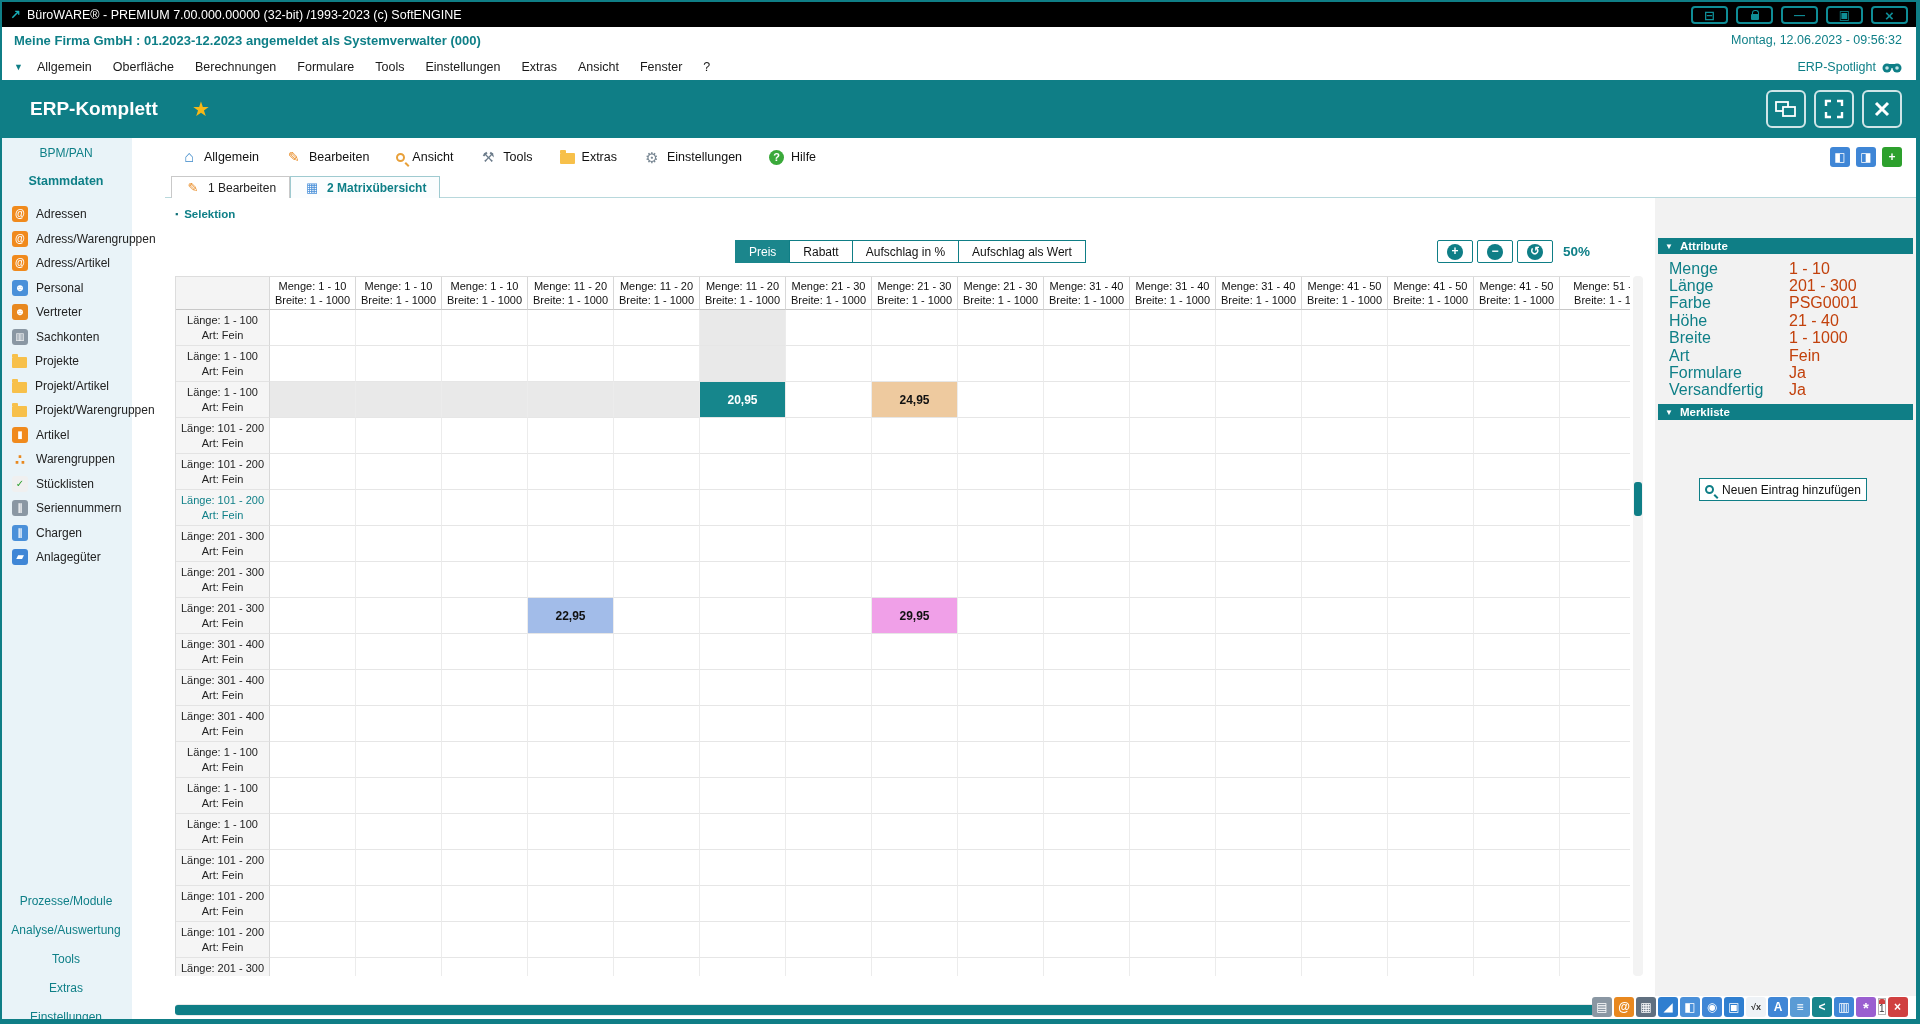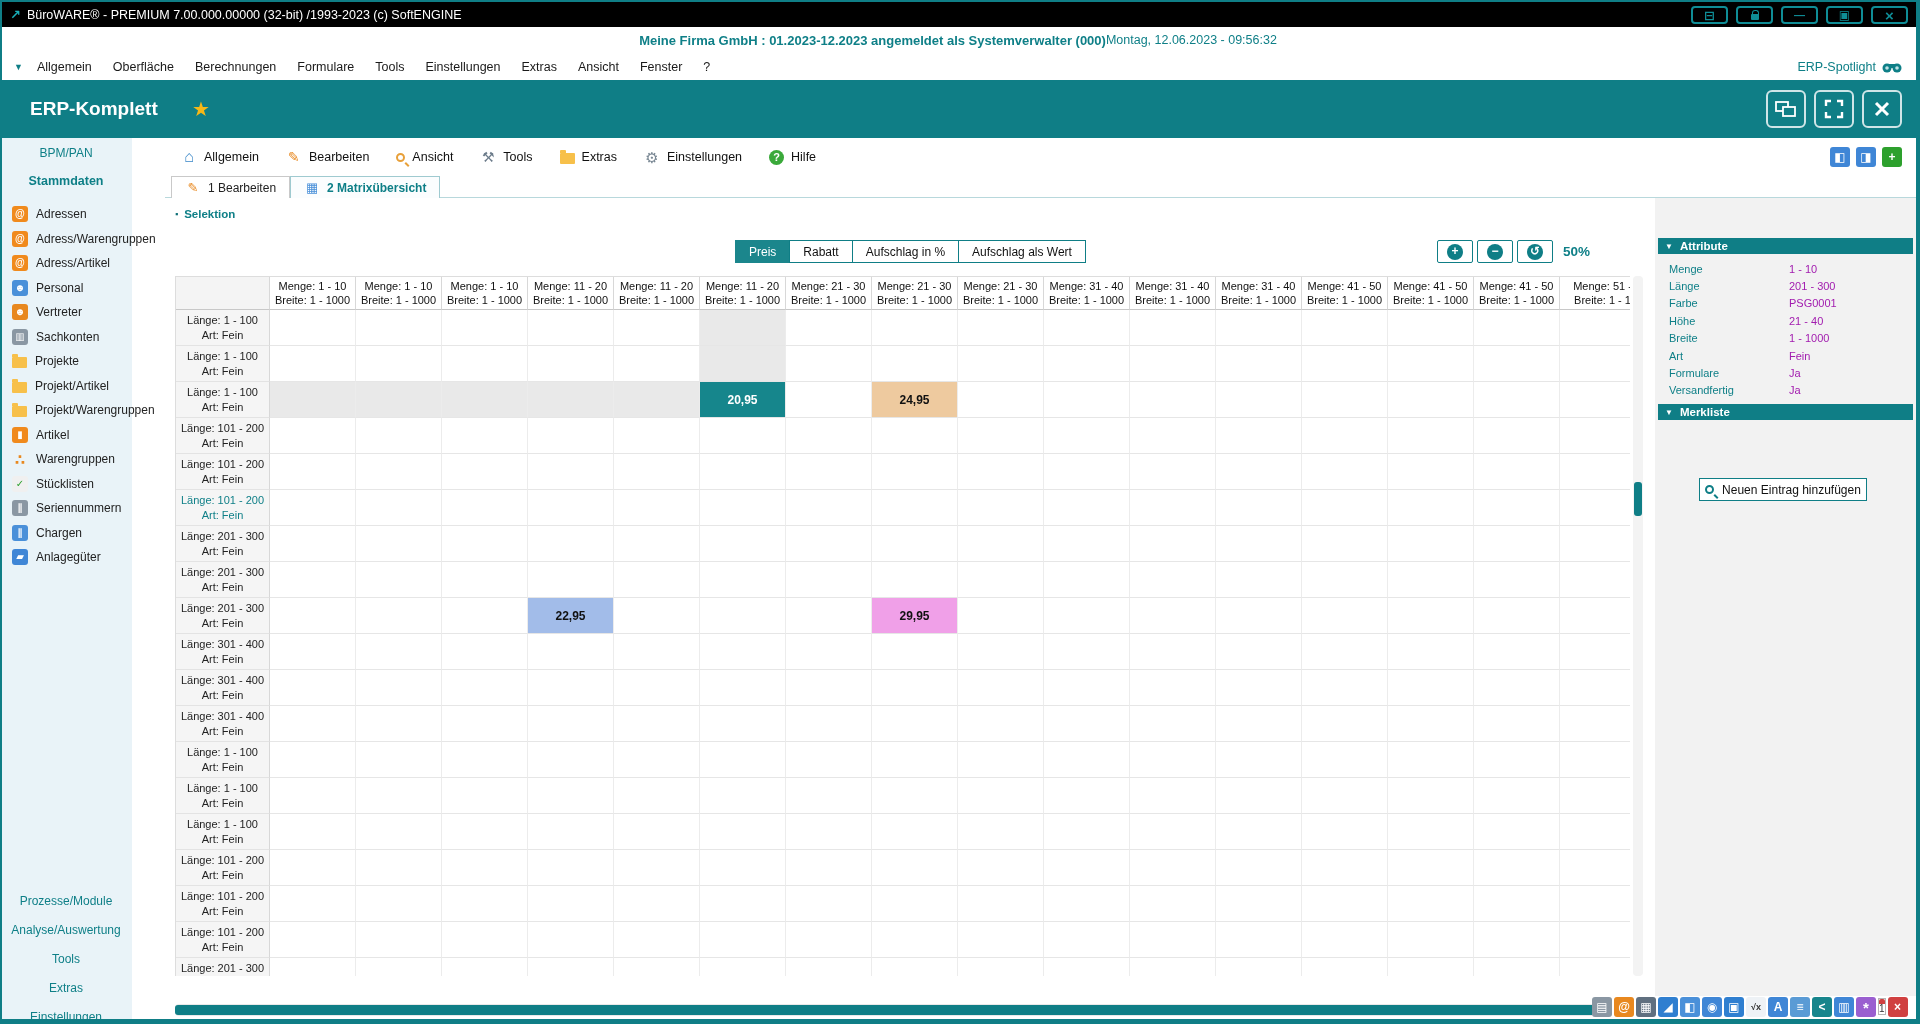--- a/index.html
+++ b/index.html
@@ -20,21 +20,21 @@
   .winbtns{position:absolute;right:12px;top:4px;display:flex;gap:8px}
   .winbtn{width:37px;height:18px;border:2px solid #0f8d96;border-radius:4px;background:#000;
           color:#0f8d96;display:flex;align-items:center;justify-content:center;
           font-size:12px;font-weight:bold;line-height:1}
   .lk{width:8px;height:6px;background:#0f8d96;border-radius:1px;position:relative;margin-top:4px}
   .lk::before{content:"";position:absolute;top:-4px;left:1px;width:5px;height:4px;
           border:1.5px solid #0f8d96;border-bottom:none;border-radius:3px 3px 0 0}
 
   
   .sessionbar{left:0;top:27px;width:1916px;height:26px;background:#fff;display:flex;
-              align-items:center;justify-content:center;padding:0 14px}
+              align-items:center;justify-content:space-between;padding:0 14px}
   .company{color:#0e7f87;font-weight:bold;font-size:13px}
   .datetime{color:#0e7f87;font-size:12.5px}
 
   
   .menubar{left:0;top:53px;width:1916px;height:27px;background:#fff;display:flex;
            align-items:center;padding:0 14px;font-size:12.5px;color:#1a1a1a}
   .menu-arrow{color:#0f7e86;font-size:9px;margin-right:14px}
   .menu-item{margin-right:21px;cursor:default}
   .spotlight{margin-left:auto;color:#0e7f87;font-size:12.5px;display:flex;align-items:center;gap:6px}
 
@@ -131,23 +131,23 @@
   .hscroll{position:absolute;left:10px;top:806px;width:1455px;height:12px;background:#e9e9e9;border-radius:4px}
   .hthumb{position:absolute;left:0;top:1px;width:1420px;height:10px;background:#0f7e86;border-radius:3px}
 
   
   .rpanel{left:1655px;top:198px;width:261px;height:798px;background:#f2f2f2}
   .ph{height:16px;background:#0f7e86;color:#fff;font-weight:bold;font-size:11.5px;display:flex;
       align-items:center;padding:0 7px;gap:7px;margin:0 3px}
   .ph .tri{font-size:8px}
   .ph-attr{position:absolute;top:40px;left:0;right:0}
   .arows{position:absolute;top:62px;left:0;right:0}
-  .arow{display:flex;height:17.4px;align-items:center;padding-left:14px;font-size:11px}
+  .arow{display:flex;height:17.4px;align-items:center;padding-left:14px;font-size:16px}
   .alabel{width:120px;color:#0e7f87}
-  .avalue{color:#a21caf}
+  .avalue{color:#c2410c}
   .ph-merk{position:absolute;top:206px;left:0;right:0}
   .mitems{position:absolute;top:230px;left:0;right:0}
   .mitem{display:flex;align-items:center;gap:9px;height:19px;padding-left:14px;font-size:12px;color:#111}
   .dot{width:13px;height:13px;border-radius:50%;flex:0 0 13px}
   .addbtn{position:absolute;top:280px;left:44px;width:168px;height:23px;border:1px solid #0f7e86;
           background:#fff;display:flex;align-items:center;justify-content:center;gap:8px;
           font-size:12px;color:#111}
   .addbtn .mag{color:#0f7e86}
 
   

